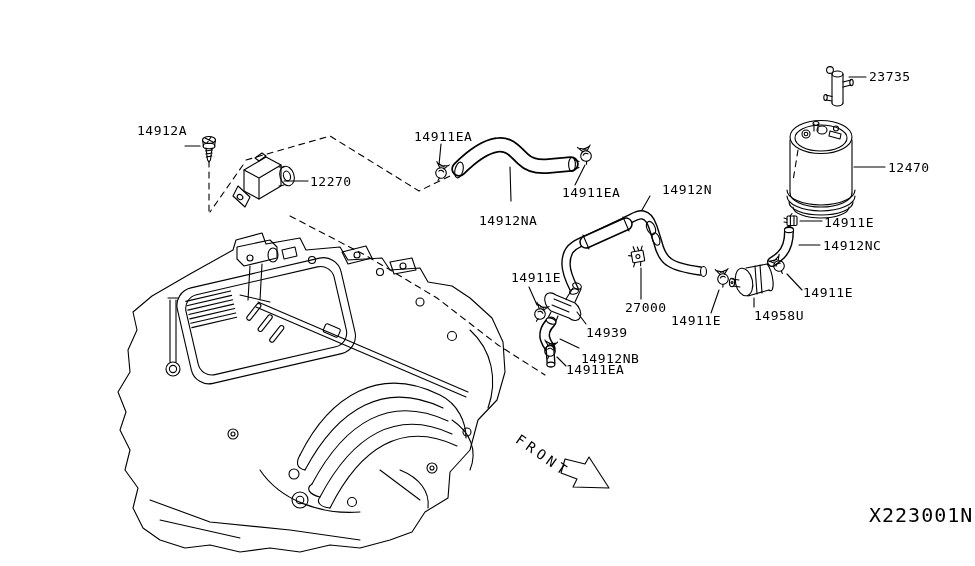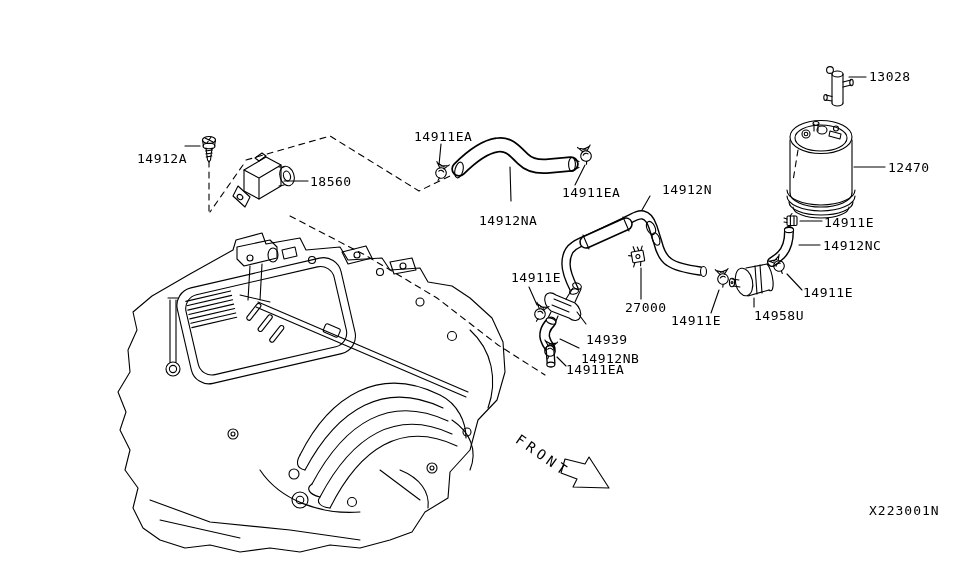--- a/index.html
+++ b/index.html
@@ -10,21 +10,21 @@
   #lineart{position:absolute;left:0;top:0;}
   .co{
     position:absolute;font-size:13px;line-height:13px;letter-spacing:.5px;
     white-space:nowrap;color:#000;
   }
   .front{
     position:absolute;left:522px;top:431px;font-size:14px;letter-spacing:4px;
     transform:rotate(35deg);transform-origin:left top;white-space:nowrap;
   }
   .code{
-    position:absolute;left:869px;top:503px;font-size:13px;letter-spacing:1px;
+    position:absolute;left:869px;top:503px;font-size:20px;letter-spacing:1px;
     white-space:nowrap;
   }
   svg *{vector-effect:non-scaling-stroke;}
 </style>
 </head>
 <body>
 
 <div id="stage">
 
   <svg id="lineart" width="975" height="566" viewBox="0 0 975 566" fill="none" stroke="#000" stroke-width="1.1" stroke-linecap="round" stroke-linejoin="round">
@@ -267,34 +267,34 @@
       </g>
     <g transform="translate(779,266) rotate(-35)">
         <use href="#clamp"></use>
       </g>
 
     <g>
       <path d="M565,459 L585,464 L589,457 L609,488 L573,487 L577,479 L561,473 Z" fill="#fff"></path>
     </g>
   </svg>
 
-  <div class="co" style="left:137px;top:152px">14912A</div>
-  <div class="co" style="left:310px;top:175px">18560</div>
+  <div class="co" style="left:137px;top:124px">14912A</div>
+  <div class="co" style="left:310px;top:175px">12270</div>
   <div class="co" style="left:414px;top:130px">14911EA</div>
   <div class="co" style="left:479px;top:214px">14912NA</div>
   <div class="co" style="left:562px;top:186px">14911EA</div>
   <div class="co" style="left:662px;top:183px">14912N</div>
-  <div class="co" style="left:869px;top:70px">13028</div>
+  <div class="co" style="left:869px;top:70px">23735</div>
   <div class="co" style="left:888px;top:161px">12470</div>
   <div class="co" style="left:824px;top:216px">14911E</div>
   <div class="co" style="left:823px;top:239px">14912NC</div>
   <div class="co" style="left:803px;top:286px">14911E</div>
   <div class="co" style="left:754px;top:309px">14958U</div>
   <div class="co" style="left:671px;top:314px">14911E</div>
   <div class="co" style="left:625px;top:301px">27000</div>
   <div class="co" style="left:511px;top:271px">14911E</div>
-  <div class="co" style="left:586px;top:333px">14939</div>
+  <div class="co" style="left:586px;top:326px">14939</div>
   <div class="co" style="left:581px;top:352px">14912NB</div>
   <div class="co" style="left:566px;top:363px">14911EA</div>
 
   <div class="front">FRONT</div>
   <div class="code">X223001N</div>
 </div>
 
 </body></html>

